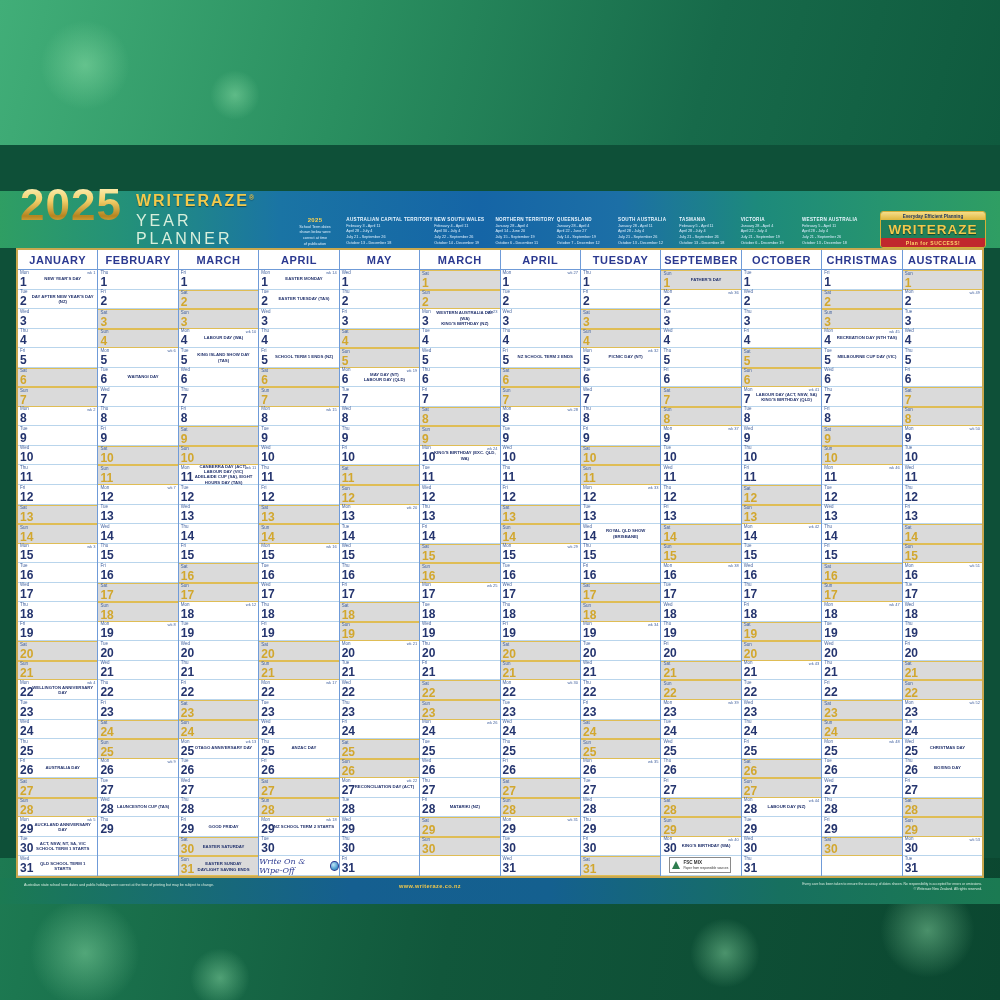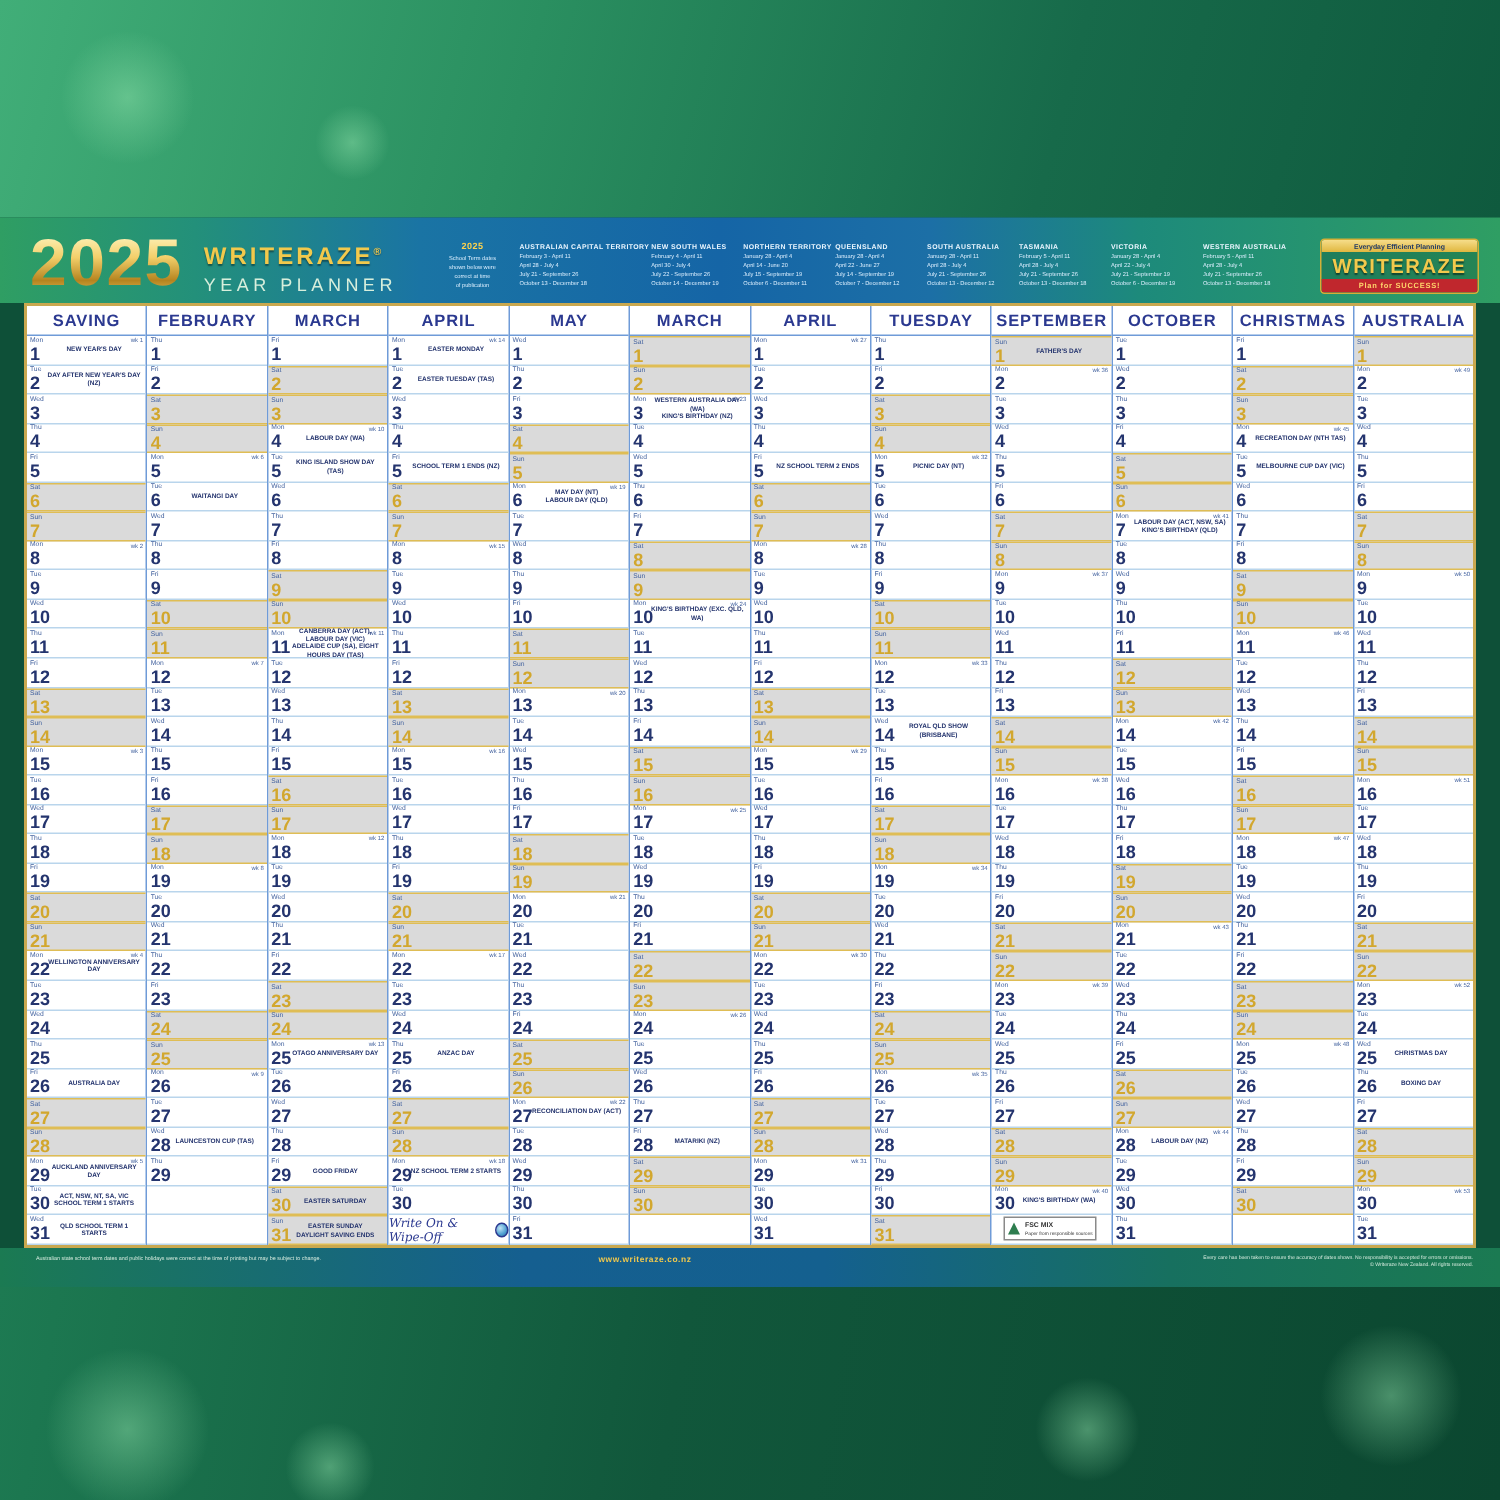--- a/index.html
+++ b/index.html
@@ -9,30 +9,30 @@
   
   .backdrop{position:absolute;left:0;width:1000px;}
   .backdrop.top{top:0;height:145px;background:linear-gradient(105deg,#41ae78 0%,#2a8f60 35%,#176a4a 70%,#0f5a3e 100%);}
   .backdrop.bottom{top:858px;height:142px;background:linear-gradient(100deg,#1d7a52 0%,#11573b 45%,#0b4730 100%);}
   .bokeh{position:absolute;border-radius:50%;background:radial-gradient(circle,rgba(150,230,175,.45) 0%,rgba(150,230,175,0) 70%);}
 
   
   .planner{position:absolute;top:145px;left:0;width:1000px;height:713px;}
   .pl-header{position:relative;height:57px;
     background:linear-gradient(90deg,#2f9e63 0%,#23907a 13%,#1a74a4 28%,#1565a6 48%,#1c6fa6 62%,#1d8a7b 76%,#2f9e63 100%);
-    display:flex;align-items:center;}
+    display:flex;align-items:flex-end;margin-top:46px;}
   .title-block{flex:none;display:flex;align-items:flex-start;padding:5px 0 0 20px;width:265px;}
   .year{font-size:44px;font-weight:bold;line-height:44px;letter-spacing:1px;
     background:linear-gradient(#fdf3bb 5%,#f3cf6a 40%,#b5841f 75%,#e8c05a 100%);
     -webkit-background-clip:text;background-clip:text;color:transparent;
     text-shadow:0 0 0 rgba(0,0,0,0);}
   .brand-stack{margin:9px 0 0 14px;}
   .brand{font-size:16px;font-weight:bold;letter-spacing:2px;color:#f2c94c;text-shadow:0 1px 1px rgba(0,0,0,.4);}
   .brand sup{font-size:7px;}
-  .subtitle{font-size:12px;letter-spacing:3px;color:#d8efdc;margin-top:2px;}
+  .subtitle{font-size:16px;letter-spacing:3px;color:#d8efdc;margin-top:2px;}
 
   .terms-row{flex:1;display:flex;justify-content:space-between;padding:9px 10px 0 0;}
   .terms-block{text-align:left;min-width:60px;}
   .terms-block .t-head{font-size:4.6px;font-weight:bold;letter-spacing:.3px;color:#eaf6ff;margin-bottom:2px;white-space:nowrap;}
   .terms-block.intro .t-head{color:#ffd34d;font-size:6px;text-align:center;}
   .terms-block.intro .t-line{text-align:center;}
   .terms-block .t-line{font-size:3.8px;color:#dcefff;line-height:1.55;white-space:nowrap;}
 
   .badge{flex:none;width:104px;margin:8px 14px 0 8px;border:1px solid #d4af37;border-radius:3px;overflow:hidden;background:rgba(10,60,40,.25);}
   .badge .tagline{background:linear-gradient(#f6dd8a,#e0b73f);color:#1f3864;font-size:4.6px;font-weight:bold;text-align:center;padding:1.5px 0;}
@@ -166,21 +166,21 @@
 
       <div class="badge">
         <div class="tagline">Everyday Efficient Planning</div>
         <div class="b-name">WRITERAZE</div>
         <div class="b-strip">Plan for SUCCESS!</div>
       </div>
     </div>
 
     <div class="grid-wrap">
         <div class="month">
-          <div class="mh">SAVING</div>
+          <div class="mh">JANUARY</div>
           <div class="cell">
             <span class="abbr">Mon</span>
             <span class="num">1</span>
             <span class="wk">wk 1</span>
             <div class="note">
               <div>NEW YEAR'S DAY</div>
             </div>
           </div>
           <div class="cell">
             <span class="abbr">Tue</span>

